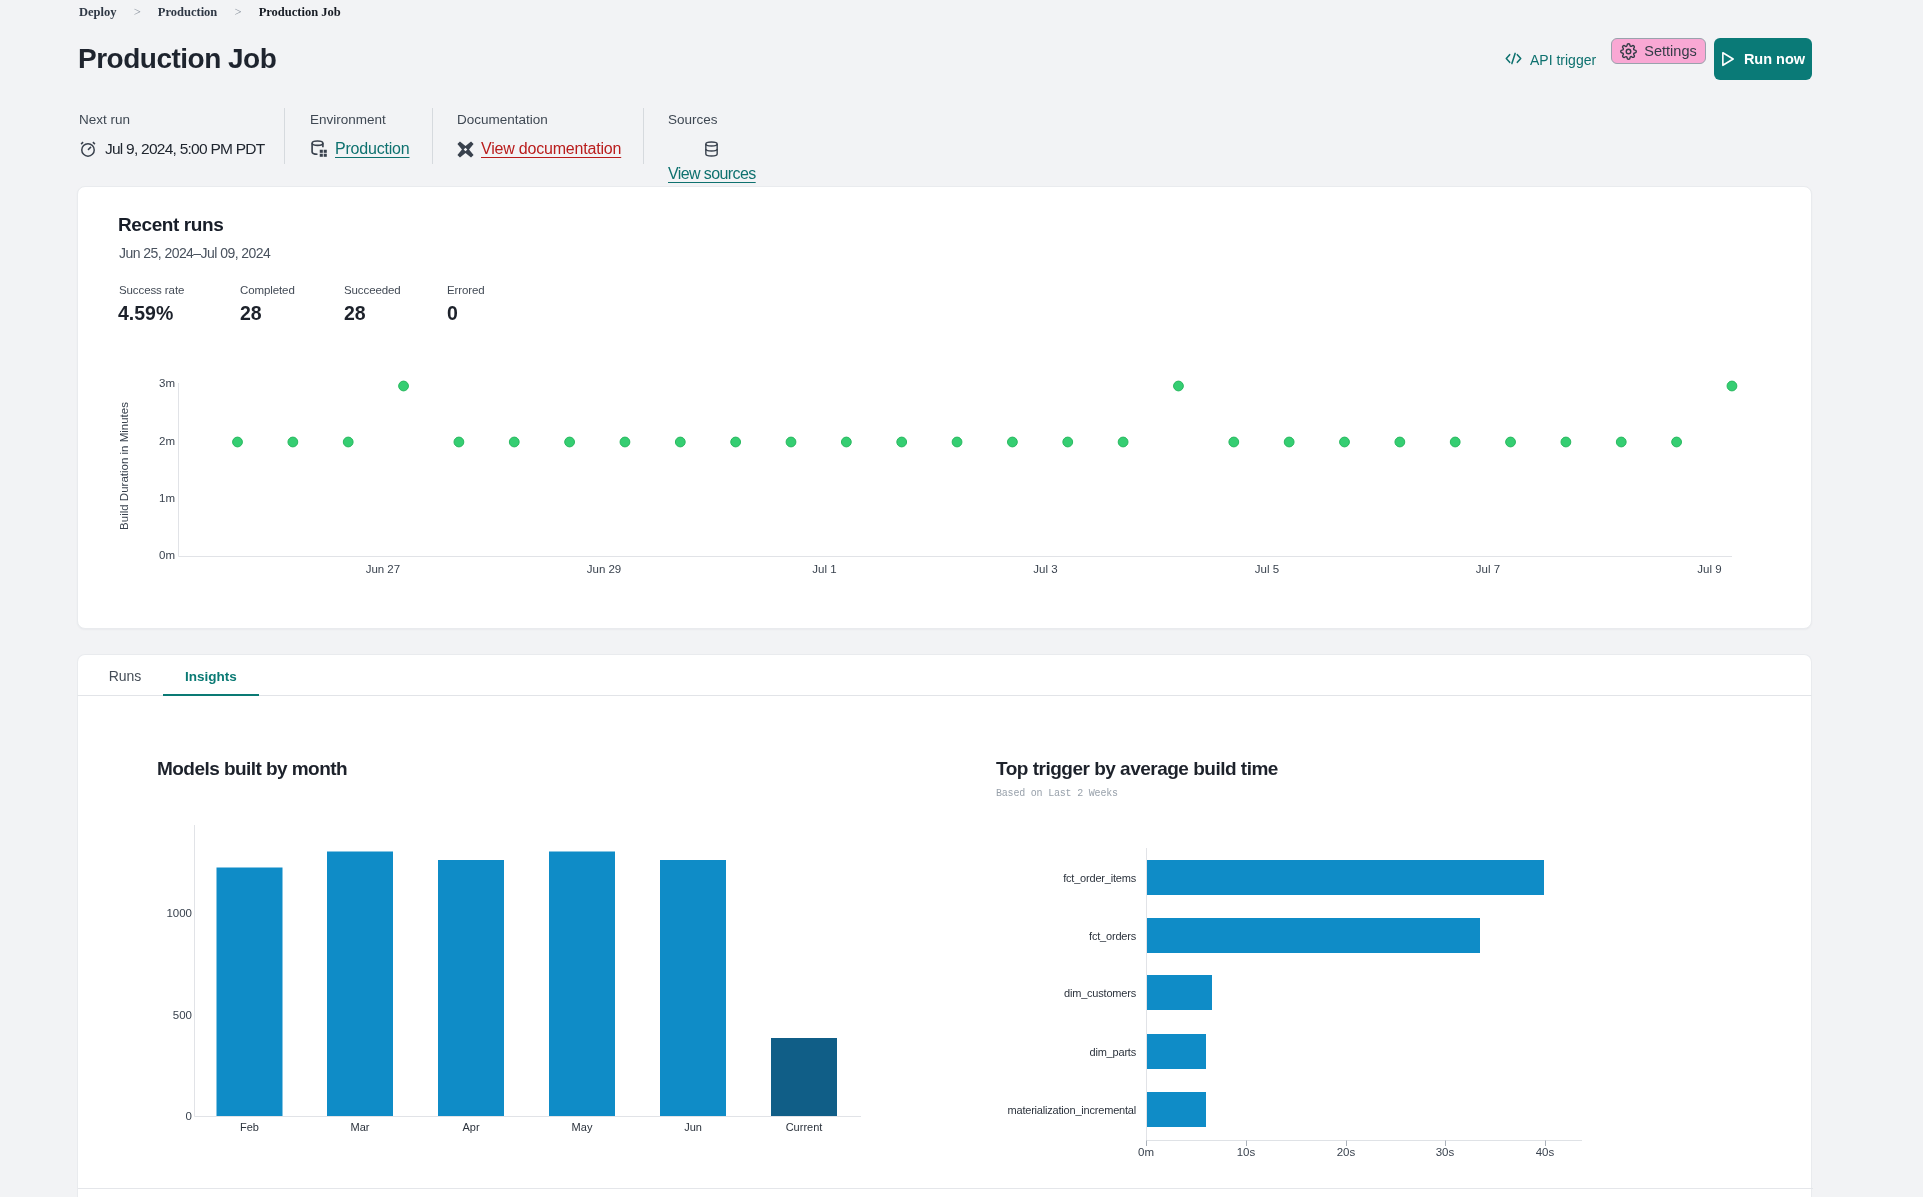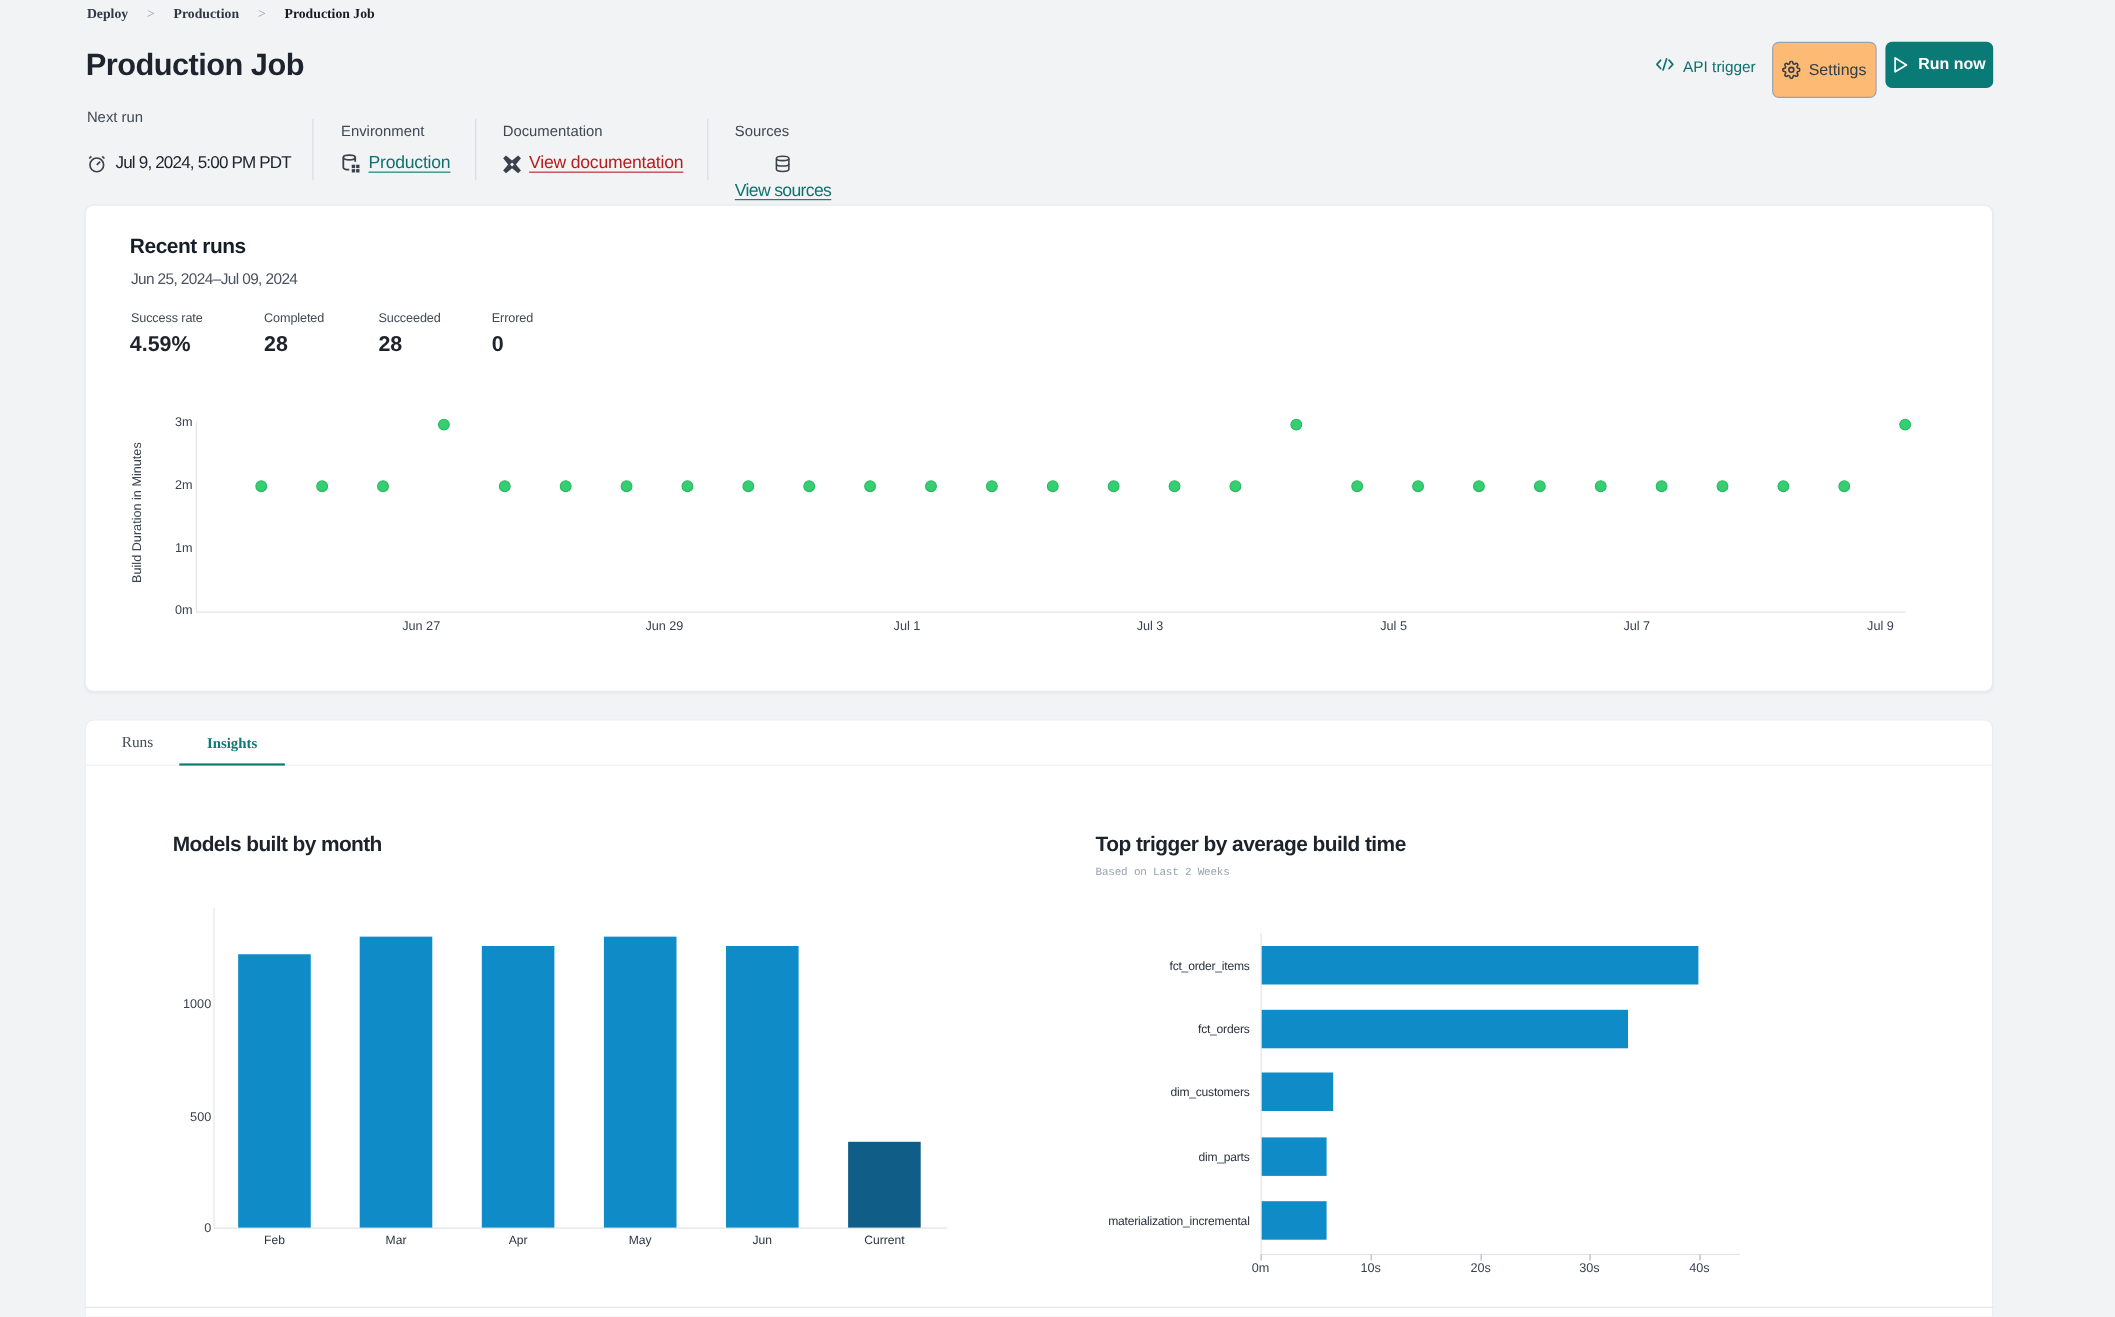--- a/index.html
+++ b/index.html
@@ -24,35 +24,35 @@
   <div class="abs" style="left:78px; top:43px; font-size:28px; font-weight:700; letter-spacing:-0.5px; color:#1e242e;">Production Job</div>
 
   <div class="abs" style="left:1505px; top:51px;">
     <svg width="17" height="15" viewBox="0 0 20 16" fill="none" stroke="#0e716f" stroke-width="1.8" stroke-linecap="round" stroke-linejoin="round">
         <path d="M5.5 3.5 L1.5 8 L5.5 12.5"></path>
         <path d="M14.5 3.5 L18.5 8 L14.5 12.5"></path>
         <path d="M11.9 2 L8.1 14"></path>
       </svg>
   </div>
   <div class="abs" style="left:1530px; top:52px; font-size:14px; color:#0e716f;">API trigger</div>
-  <div class="abs" style="left:1611px; top:38px; width:95px; height:51px; background:#fdba74; border:1px solid #9aa2ad; border-radius:6px; display:flex; align-items:center; justify-content:center; gap:7px; font-size:14.5px; color:#343c47;">
+  <div class="abs" style="left:1611px; top:38px; width:95px; height:26px; background:#f9a8d4; border:1px solid #9aa2ad; border-radius:6px; display:flex; align-items:center; justify-content:center; gap:7px; font-size:14.5px; color:#343c47;">
     <svg width="17" height="17" viewBox="0 0 24 24" fill="none" stroke="#343c47" stroke-width="2">
         <circle cx="12" cy="12" r="3.2"></circle>
         <path d="M19.4 15a1.65 1.65 0 0 0 .33 1.82l.06.06a2 2 0 1 1-2.83 2.83l-.06-.06a1.65 1.65 0 0 0-1.82-.33 1.65 1.65 0 0 0-1 1.51V21a2 2 0 1 1-4 0v-.09A1.65 1.65 0 0 0 9 19.4a1.65 1.65 0 0 0-1.82.33l-.06.06a2 2 0 1 1-2.83-2.83l.06-.06a1.65 1.65 0 0 0 .33-1.82 1.65 1.65 0 0 0-1.51-1H3a2 2 0 1 1 0-4h.09A1.65 1.65 0 0 0 4.6 9a1.65 1.65 0 0 0-.33-1.82l-.06-.06a2 2 0 1 1 2.83-2.83l.06.06a1.65 1.65 0 0 0 1.82.33H9a1.65 1.65 0 0 0 1-1.51V3a2 2 0 1 1 4 0v.09a1.65 1.65 0 0 0 1 1.51 1.65 1.65 0 0 0 1.82-.33l.06-.06a2 2 0 1 1 2.83 2.83l-.06.06a1.65 1.65 0 0 0-.33 1.82V9a1.65 1.65 0 0 0 1.51 1H21a2 2 0 1 1 0 4h-.09a1.65 1.65 0 0 0-1.51 1z"></path>
       </svg>
     <span>Settings</span>
   </div>
   <div class="abs" style="left:1714px; top:38px; width:98px; height:42px; background:#0a7a77; border-radius:6px; display:flex; align-items:center; justify-content:center; gap:9px; font-size:14.5px; font-weight:700; color:#fff;">
     <svg width="14" height="16" viewBox="0 0 12 14" fill="none" stroke="#fff" stroke-width="1.4" stroke-linejoin="round">
         <path d="M1.5 1.5 L10.5 7 L1.5 12.5 Z"></path>
       </svg>
     <span>Run now</span>
   </div>
 
-  <div class="abs" style="left:79px; top:99px; font-size:13.5px; color:#3f4853;">Next run</div>
+  <div class="abs" style="left:79px; top:112px; font-size:13.5px; color:#3f4853;">Next run</div>
   <div class="abs" style="left:79px; top:140px; display:flex; align-items:center; gap:8px;">
     <svg width="18" height="18" viewBox="0 0 24 24" fill="none" stroke="#39414d" stroke-width="2">
         <circle cx="12" cy="13.2" r="8.3"></circle>
         <path d="M12 13.2 L16 9.2"></path>
         <path d="M5.5 2.8 L2.8 5.5"></path>
         <path d="M18.5 2.8 L21.2 5.5"></path>
       </svg>
     <span style="font-size:15.5px; letter-spacing:-0.75px; color:#20262f;">Jul 9, 2024, 5:00 PM PDT</span>
   </div>
 
@@ -146,21 +146,21 @@
         <text x="304.9" y="386" text-anchor="middle" font-size="11.5px" fill="#39424e">Jun 27</text>
         <text x="526" y="386" text-anchor="middle" font-size="11.5px" fill="#39424e">Jun 29</text>
         <text x="746.5" y="386" text-anchor="middle" font-size="11.5px" fill="#39424e">Jul 1</text>
         <text x="967.5" y="386" text-anchor="middle" font-size="11.5px" fill="#39424e">Jul 3</text>
         <text x="1188.9" y="386" text-anchor="middle" font-size="11.5px" fill="#39424e">Jul 5</text>
         <text x="1410" y="386" text-anchor="middle" font-size="11.5px" fill="#39424e">Jul 7</text>
         <text x="1631.5" y="386" text-anchor="middle" font-size="11.5px" fill="#39424e">Jul 9</text>
       </svg>
   </div>
 
-  <div class="abs" style="left:77px; top:654px; width:1735px; height:42px; background:#fff; border:1px solid #e9ebee; border-bottom:1px solid #e2e4e8; border-radius:8px 8px 0 0;font-family:Liberation Serif, serif;">
+  <div class="abs" style="left:77px; top:654px; width:1735px; height:42px; background:#fff; border:1px solid #e9ebee; border-bottom:1px solid #e2e4e8; border-radius:8px 8px 0 0;">
     <div class="abs" style="left:9px; top:0; width:76px; height:42px; display:flex; align-items:center; justify-content:center; font-size:14px; color:#454d57;">Runs</div>
     <div class="abs" style="left:85px; top:0; width:96px; height:42px; display:flex; align-items:center; justify-content:center; font-size:13.5px; font-weight:700; color:#0a7a74;">Insights</div>
     <div class="abs" style="left:85px; top:39px; width:96px; height:3px; background:#0a7a74;"></div>
   </div>
 
   <div class="abs" style="left:77px; top:696px; width:1735px; height:501px; background:#fff; border-left:1px solid #e9ebee; border-right:1px solid #e9ebee;">
     <div class="abs" style="left:79px; top:62px; font-size:19px; font-weight:700; letter-spacing:-0.55px; color:#1d222b;">Models built by month</div>
     <div class="abs" style="left:918px; top:62px; font-size:19px; font-weight:700; letter-spacing:-0.5px; color:#1d222b;">Top trigger by average build time</div>
     <div class="abs" style="left:918px; top:92px; font-size:10px; letter-spacing:-0.2px; color:#98a1ab;font-family:Liberation Mono, monospace;">Based on Last 2 Weeks</div>
     <svg class="abs" style="left:0; top:0;" width="1735" height="501" id="bars">

